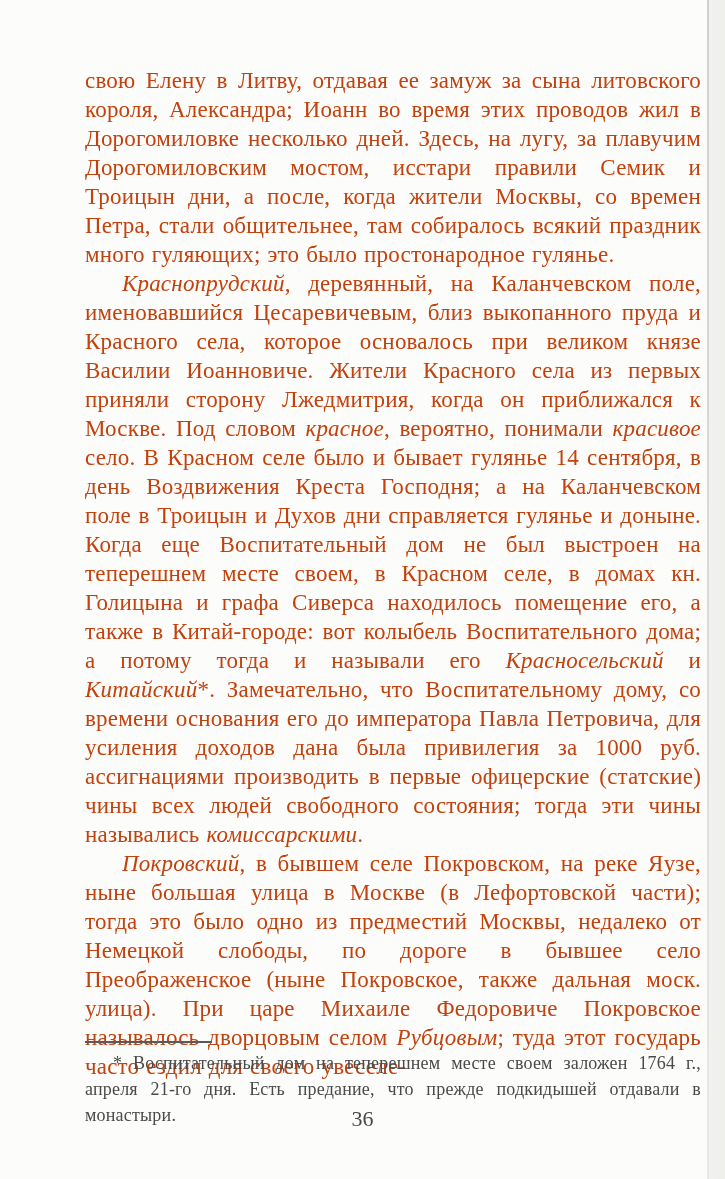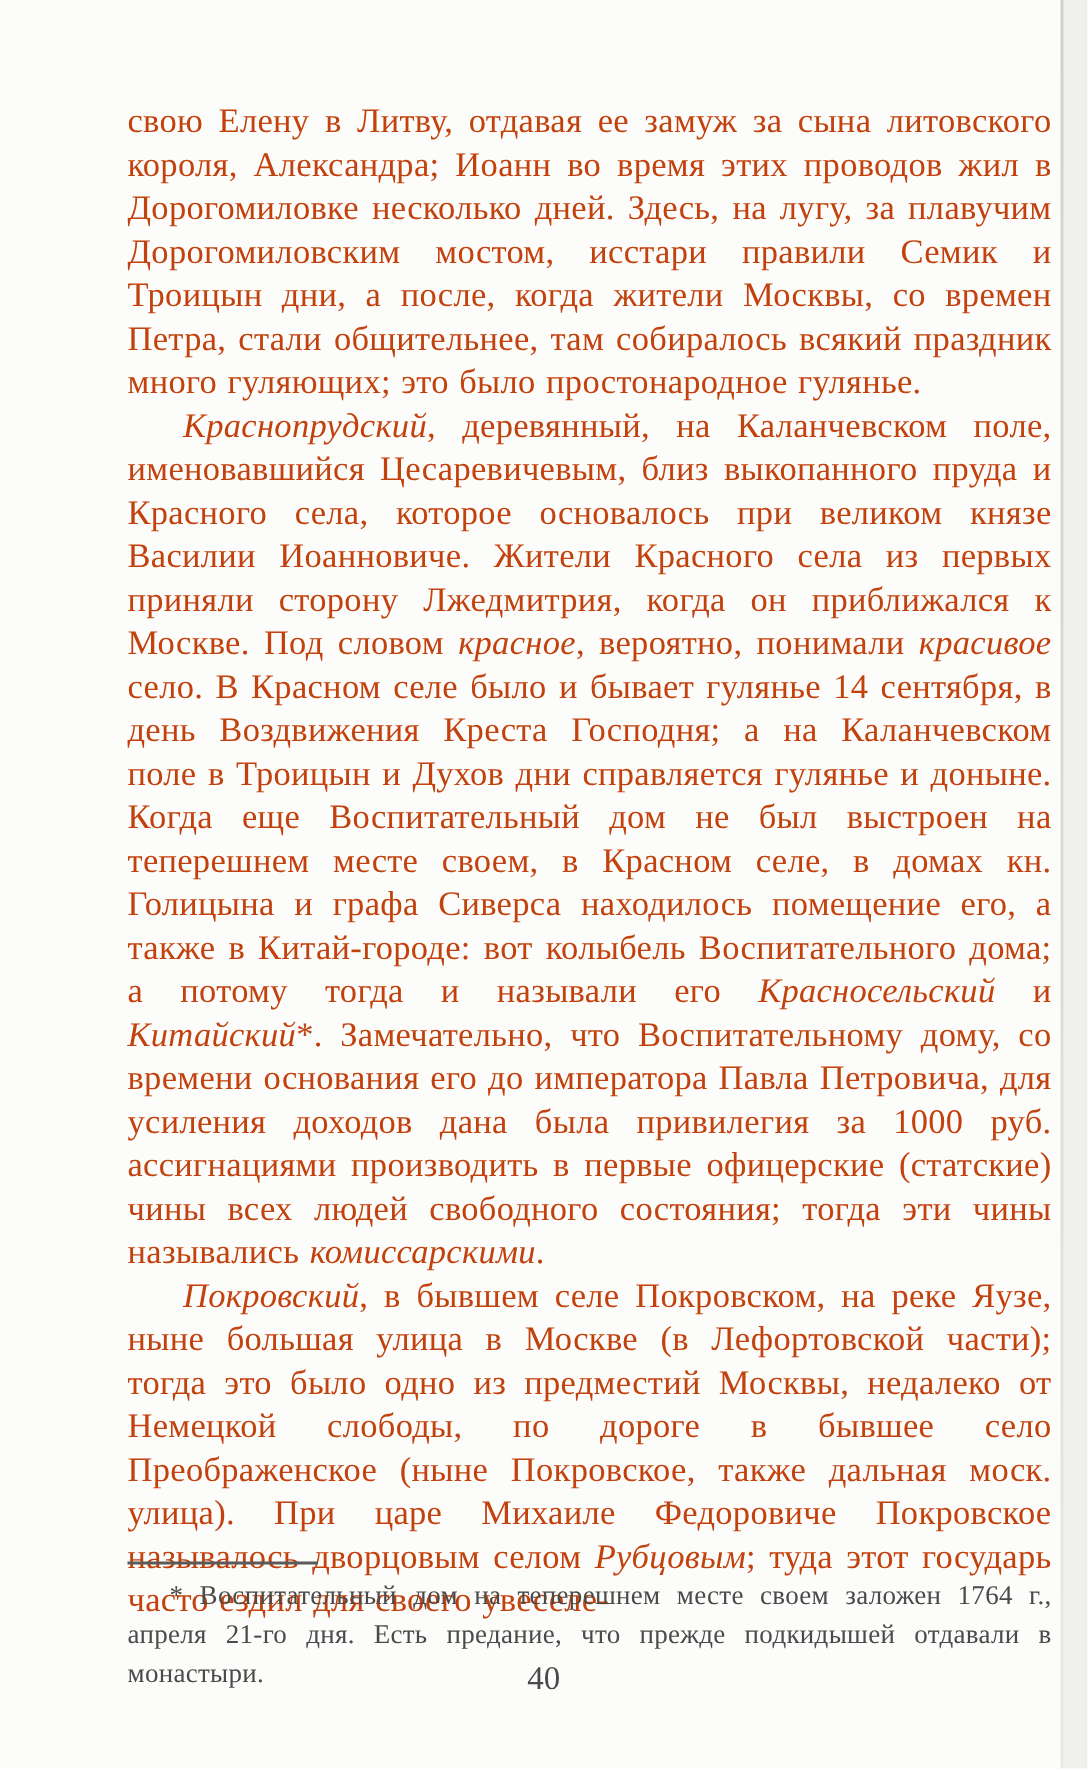--- a/index.html
+++ b/index.html
@@ -91,16 +91,16 @@
 <body>
 
 <div class="page">
   <div class="text-block">
       <p class="para"><span>свою Елену в Литву, отдавая ее замуж за сына литовского короля, Александра; Иоанн во время этих проводов жил в Дорогомиловке несколько дней. Здесь, на лугу, за плавучим Дорогомиловским мостом, исстари правили Семик и Троицын дни, а после, когда жители Москвы, со времен Петра, стали общительнее, там собиралось всякий праздник много гуляющих; это было простонародное гулянье.</span></p>
       <p class="para indent"><i>Краснопрудский</i><span>, деревянный, на Каланчевском поле, именовавшийся Цесаревичевым, близ выкопанного пруда и Красного села, которое основалось при великом князе Василии Иоанновиче. Жители Красного села из первых приняли сторону Лжедмитрия, когда он приближался к Москве. Под словом </span><i>красное</i><span>, вероятно, понимали </span><i>красивое</i><span> село. В Красном селе было и бывает гулянье 14 сентября, в день Воздвижения Креста Господня; а на Каланчевском поле в Троицын и Духов дни справляется гулянье и доныне. Когда еще Воспитательный дом не был выстроен на теперешнем месте своем, в Красном селе, в домах кн. Голицына и графа Сиверса находилось помещение его, а также в Китай-городе: вот колыбель Воспитательного дома; а потому тогда и называли его </span><i>Красносельский</i><span> и </span><i>Китайский</i><span>*. Замечательно, что Воспитательному дому, со времени основания его до императора Павла Петровича, для усиления доходов дана была привилегия за 1000 руб. ассигнациями производить в первые офицерские (статские) чины всех людей свободного состояния; тогда эти чины назывались </span><i>комиссарскими</i><span>.</span></p>
       <p class="para indent"><i>Покровский</i><span>, в бывшем селе Покровском, на реке Яузе, ныне большая улица в Москве (в Лефортовской части); тогда это было одно из предместий Москвы, недалеко от Немецкой слободы, по дороге в бывшее село Преображенское (ныне Покровское, также дальная моск. улица). При царе Михаиле Федоровиче Покровское называлось дворцовым селом </span><i>Рубцовым</i><span>; туда этот государь часто ездил для своего увеселе-</span></p>
     </div>
   <div class="footnote-rule"></div>
   <div class="footnote">* Воспитательный дом на теперешнем месте своем заложен 1764 г., апреля 21-го дня. Есть предание, что прежде подкидышей отдавали в монастыри.</div>
-  <div class="page-number">40</div>
+  <div class="page-number">36</div>
   <div class="scan-edge-shade"></div>
   <div class="scan-edge-line"></div>
 </div>
 
 </body></html>

